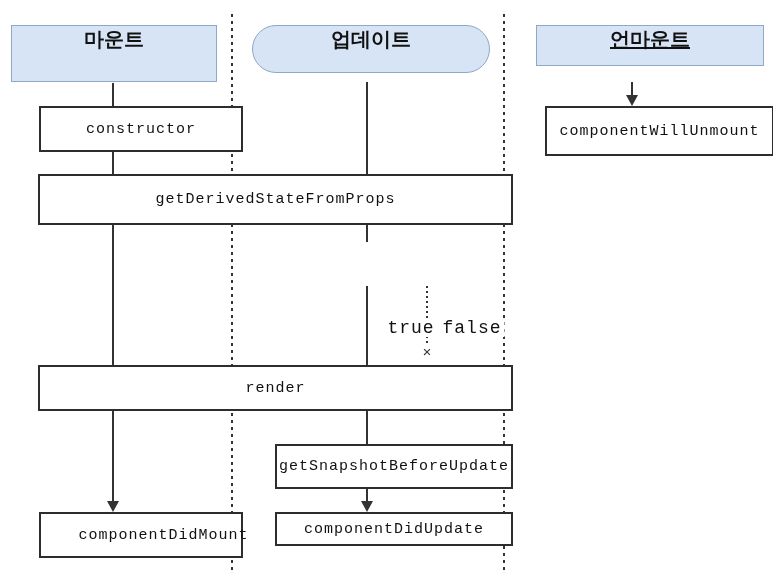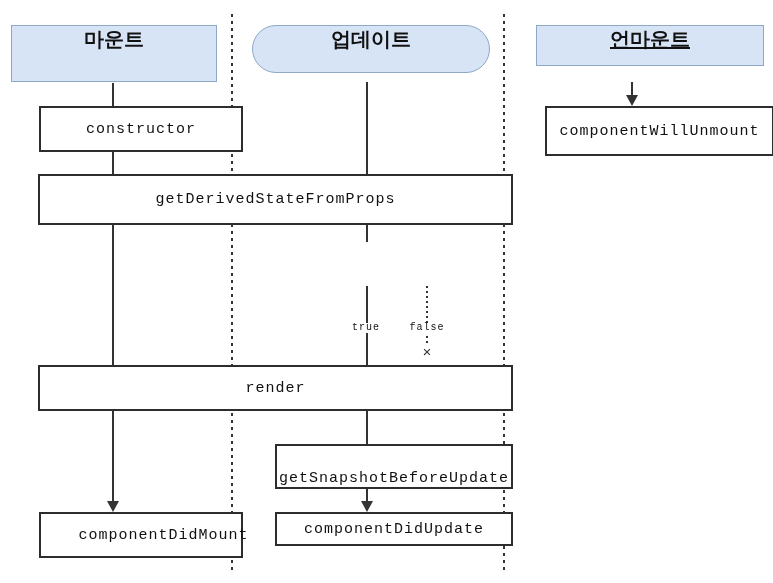--- a/index.html
+++ b/index.html
@@ -103,34 +103,35 @@
     justify-content: center;
     font-size: 15px;
     letter-spacing: 1px;
     white-space: nowrap;
     margin-left: 28px;
   }
   .n-constructor { left:  11px; top: 106px; width: 204px; height: 46px; }
   .n-gdsfp       { left:  10px; top: 174px; width: 475px; height: 51px; }
   .n-scu         { left: 247px; top: 242px; width: 238px; height: 44px; }
   .n-render      { left:  10px; top: 365px; width: 475px; height: 46px; }
-  .n-gsbu        { left: 247px; top: 444px; width: 238px; height: 45px; align-items: flex-end; }
+  .n-gsbu        { left: 247px; top: 444px; width: 238px; height: 45px; }
   .n-cdm         { left:  11px; top: 512px; width: 204px; height: 46px; padding-left: 45px; }
   .n-cdu         { left: 247px; top: 512px; width: 238px; height: 34px; }
   .n-cwu         { left: 517px; top: 106px; width: 229px; height: 50px; }
 
   
   .branch-label {
     position: absolute;
     transform: translate(-50%, -50%);
     background: var(--background, #ffffff);
     padding: 0 3px;
-    font-size: 10px;
+    font-size: 18px;
     letter-spacing: 1px;
     line-height: 1;
+    margin-left: 45px;
   }
   .lbl-true  { left: 366px; top: 328px; }
   .lbl-false { left: 427px; top: 328px; }
   .x-mark {
     position: absolute;
     left: 427px; top: 353px;
     transform: translate(-50%, -50%);
     background: var(--background, #ffffff);
     font-size: 15px;
     line-height: 1;

